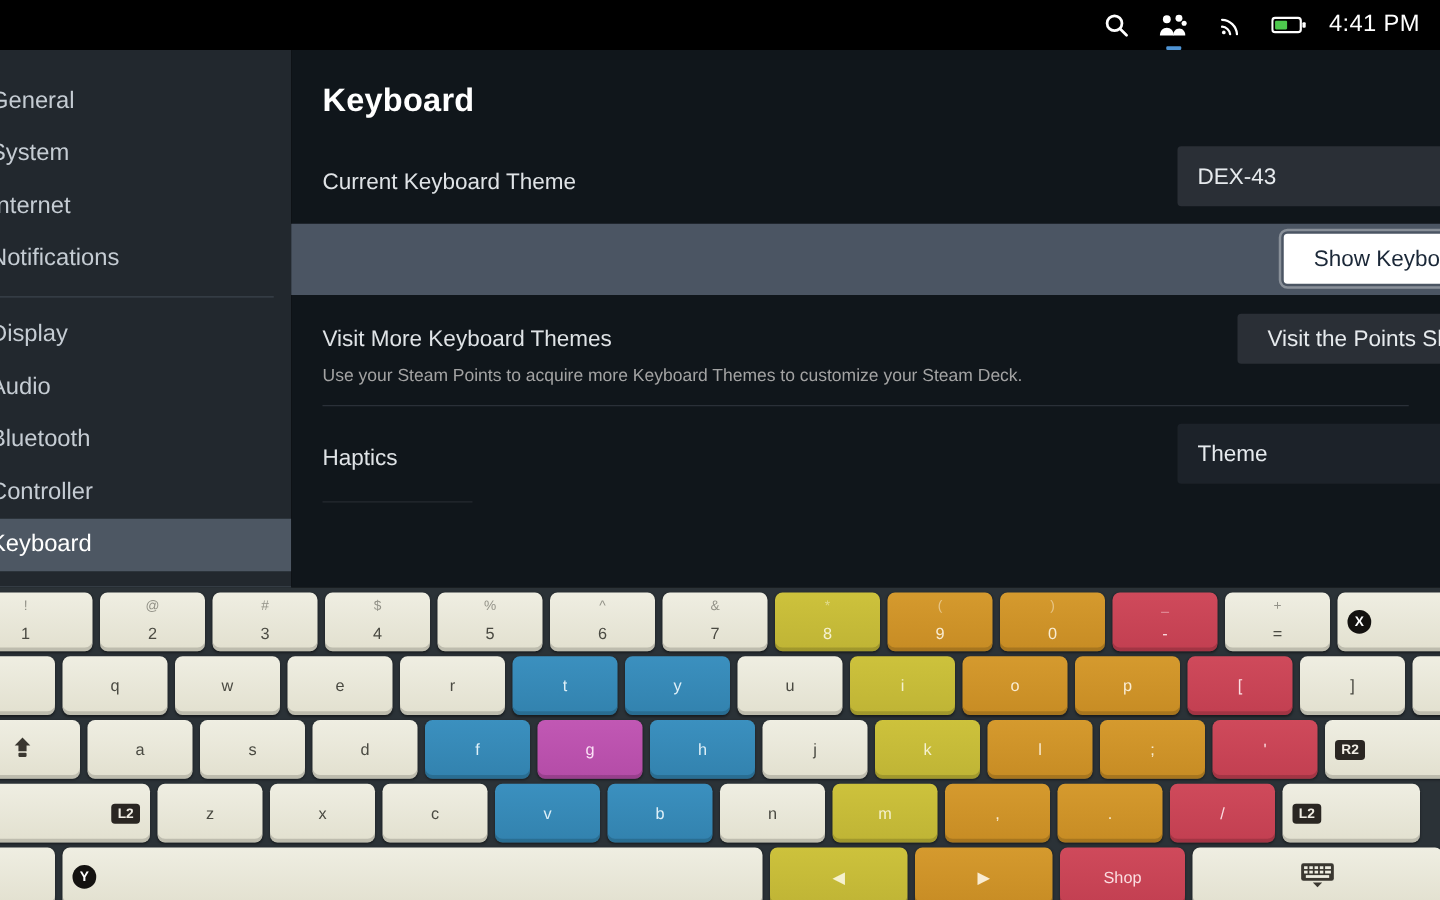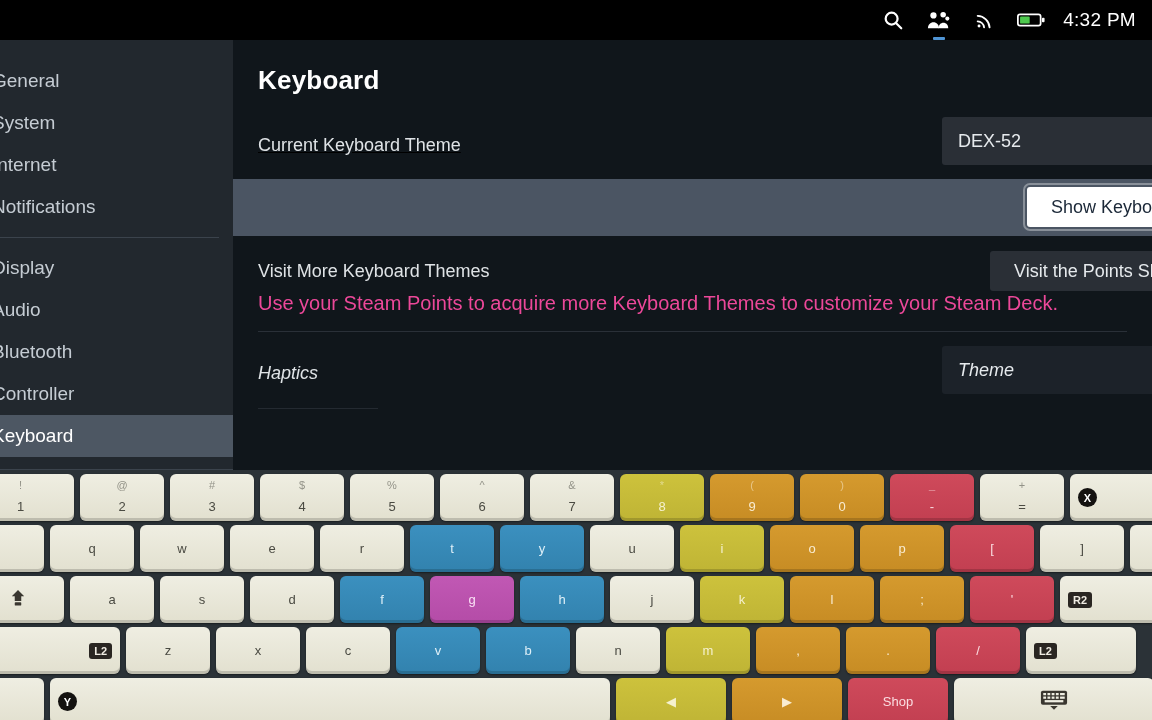--- a/index.html
+++ b/index.html
@@ -44,21 +44,21 @@
     position: absolute; left: 233px; top: 40px; width: 919px; height: 430px;
     background: #10161b;
   }
   .page-title { color: #ffffff; font-size: 26px; font-weight: bold;
                 padding: 25px 0 0 25px; letter-spacing: .2px; }
 
   .row { position: relative; display: flex; align-items: center;
          padding: 0 25px; }
   .row-label { color: #dfe3e6; font-size: 18px; }
 
-  .row-theme { height: 56px; margin-top: 21px; text-decoration: underline; }
+  .row-theme { height: 56px; margin-top: 21px; }
   .dropdown {
     position: absolute; left: 709px; top: 0; width: 300px; height: 48px;
     background: #2a2f36; border-radius: 3px;
     display: flex; align-items: center; padding-left: 16px;
     color: #e6eaed; font-size: 18px;
   }
   .row-showkb {
     height: 57px; background: #4b5563; margin-top: 6px;
     justify-content: flex-end;
   }
@@ -70,24 +70,24 @@
     outline: 2px solid rgba(255,255,255,.35); outline-offset: 2px;
   }
 
   .row-find { height: 54px; margin-top: 8px; }
   .btn-dark {
     background: #2a2f36; color: #e6eaed; font-size: 18px;
     height: 40px; display: flex; align-items: center;
     padding: 0 24px; border-radius: 3px;
     position: absolute; left: 757px; top: 7px; width: 300px;
   }
-  .subtext { color: #ec4899; font-size: 20px; padding: 0 25px; margin-top: -6px; }
+  .subtext { color: #a3a3a3; font-size: 14px; padding: 0 25px; margin-top: -6px; }
   .hairline { height: 1px; background: #2a3038; margin: 16px 25px 0 25px; }
 
-  .row-haptics { height: 54px; margin-top: 14px; font-style: italic; }
+  .row-haptics { height: 54px; margin-top: 14px; }
   .hap-value {
     position: absolute; left: 709px; top: 0; width: 300px; height: 48px;
     background: #1c2229; border-radius: 3px;
     display: flex; align-items: center; padding-left: 16px;
     color: #e6eaed; font-size: 18px;
   }
   .hairline2 { height: 1px; background: #242a31; margin: 8px 25px 0 25px; width: 120px;}
 
   
   .keyboard {
@@ -161,21 +161,21 @@
         <path d="M4 7.5a13.5 13.5 0 0 1 13 12.5"></path>
       </svg>
     </div>
     <div class="sb-icon">
       <svg width="30" height="18" viewBox="0 0 32 18">
         <rect x="1" y="2.5" width="26" height="13" rx="2.5" fill="none" stroke="#fff" stroke-width="2"></rect>
         <rect x="28.5" y="6.5" width="3" height="5" rx="1" fill="#fff"></rect>
         <rect x="3.5" y="5" width="11" height="8" rx="1" fill="#4ec94e"></rect>
       </svg>
     </div>
-    <div class="sb-time">4:32 PM</div>
+    <div class="sb-time">4:41 PM</div>
   </div>
 
   <div class="sidebar">
     <div class="side-item">
         <span>General</span>
       </div>
     <div class="side-item">
         <span>System</span>
       </div>
     <div class="side-item">
@@ -202,21 +202,21 @@
       </div>
     <div class="side-bottomline"></div>
   </div>
 
   <div class="main">
     <div class="page-title">Keyboard</div>
 
     <div class="row row-theme">
       <span class="row-label">Current Keyboard Theme</span>
       <div class="dropdown">
-        <span>DEX-52</span>
+        <span>DEX-43</span>
       </div>
     </div>
 
     <div class="row row-showkb">
       <div class="btn-white">
         <span>Show Keyboard</span>
       </div>
     </div>
 
     <div class="row row-find">

